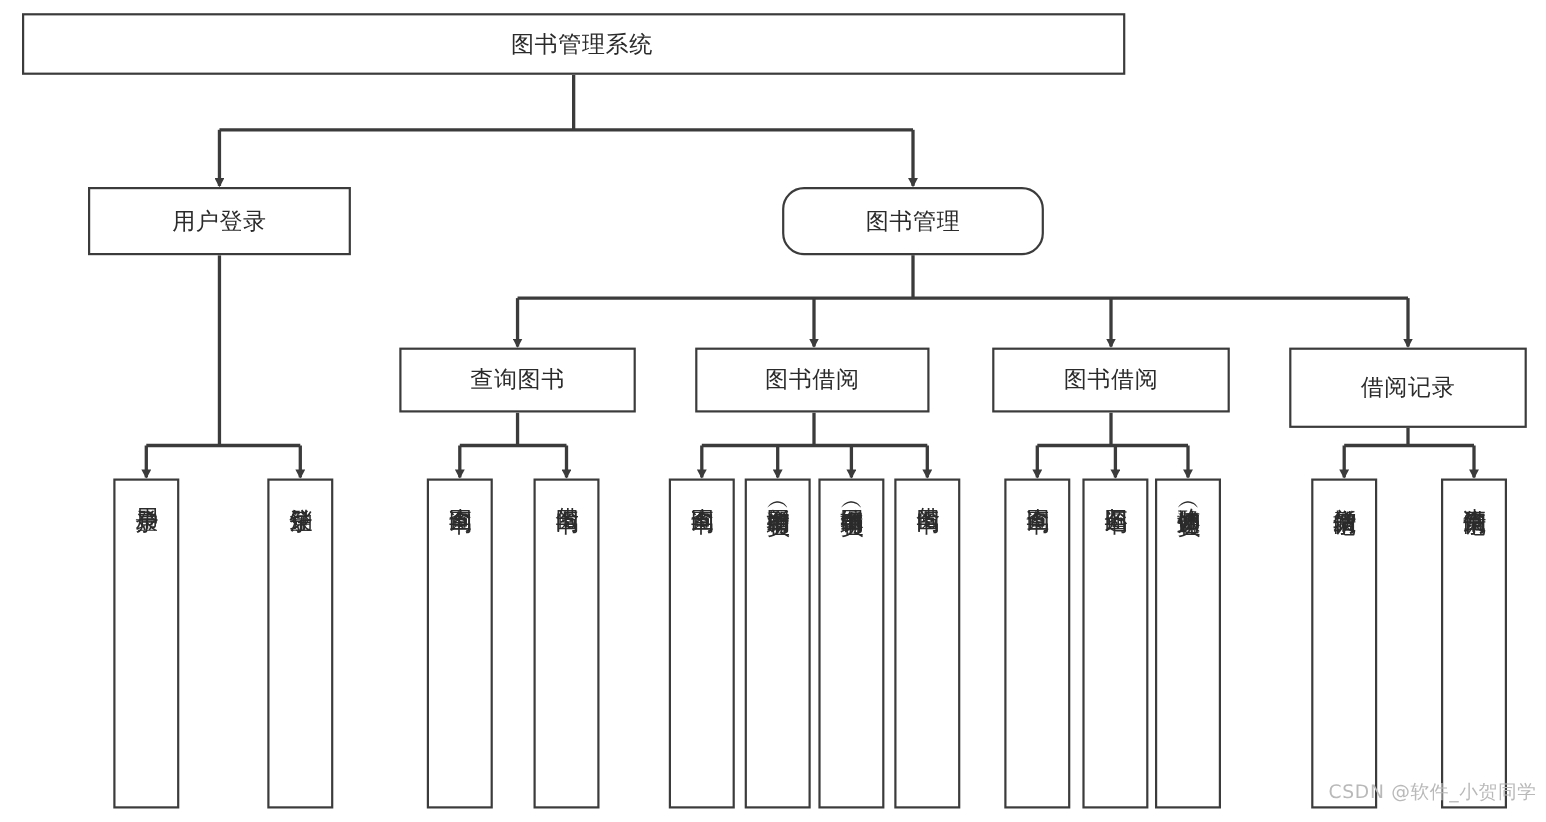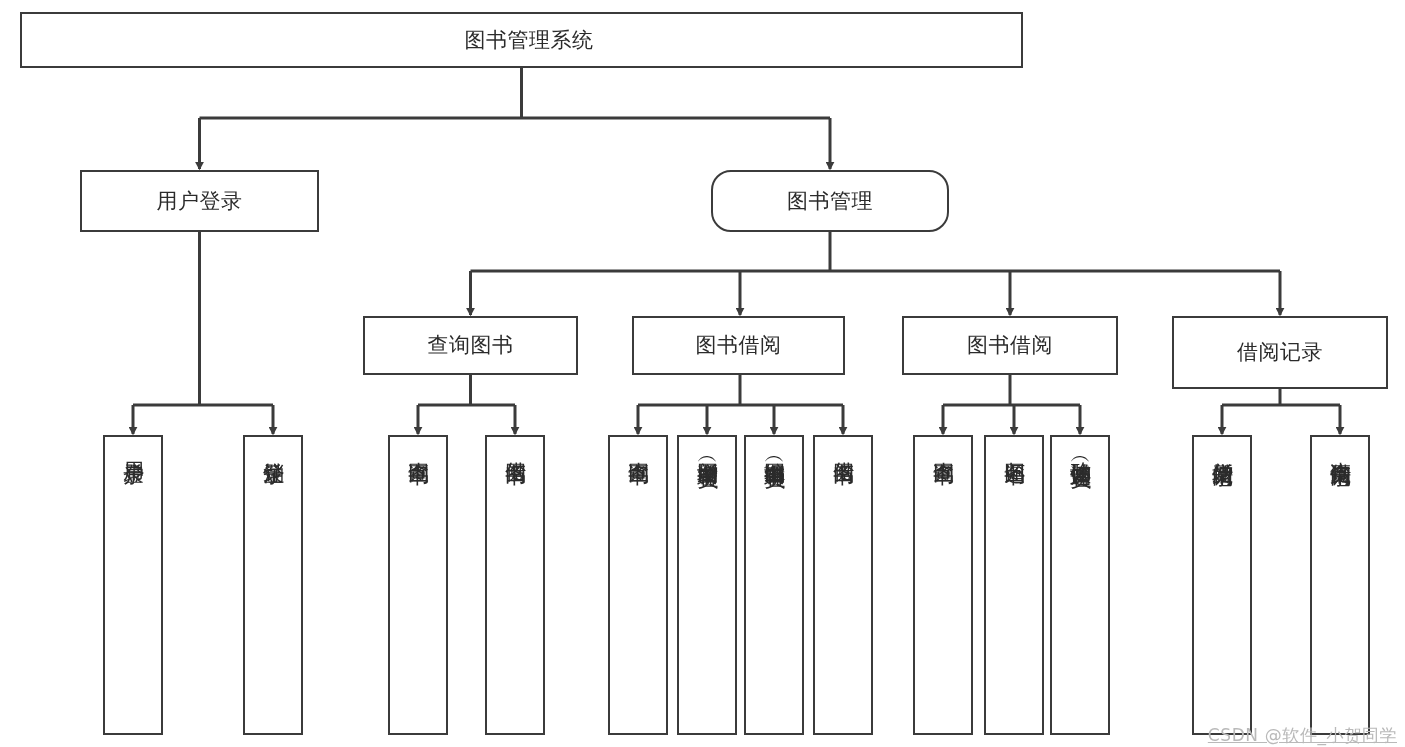--- a/index.html
+++ b/index.html
@@ -55,28 +55,27 @@
     writing-mode: vertical-rl;
     text-orientation: upright;
     font-size: 21px;
     line-height: 1.30;
     letter-spacing: 1px;
     white-space: nowrap;
   }
   .watermark {
     position: absolute;
     right: 8px;
-    bottom: 0;
+    bottom: 16px;
     color: #b9b9b9;
     font-size: 17px;
     letter-spacing: 0.6px;
     white-space: nowrap;
     pointer-events: none;
     user-select: none;
-    text-decoration: underline;
   }
 </style>
 </head>
 <body>
 
 <div id="diagram-root">
 
   <svg id="diagram-svg" viewBox="0 0 1405 747" xmlns="http://www.w3.org/2000/svg">
     <defs>
       <marker id="arrowhead" markerWidth="9" markerHeight="9" refX="7.2" refY="4.5" orient="auto" markerUnits="userSpaceOnUse">

